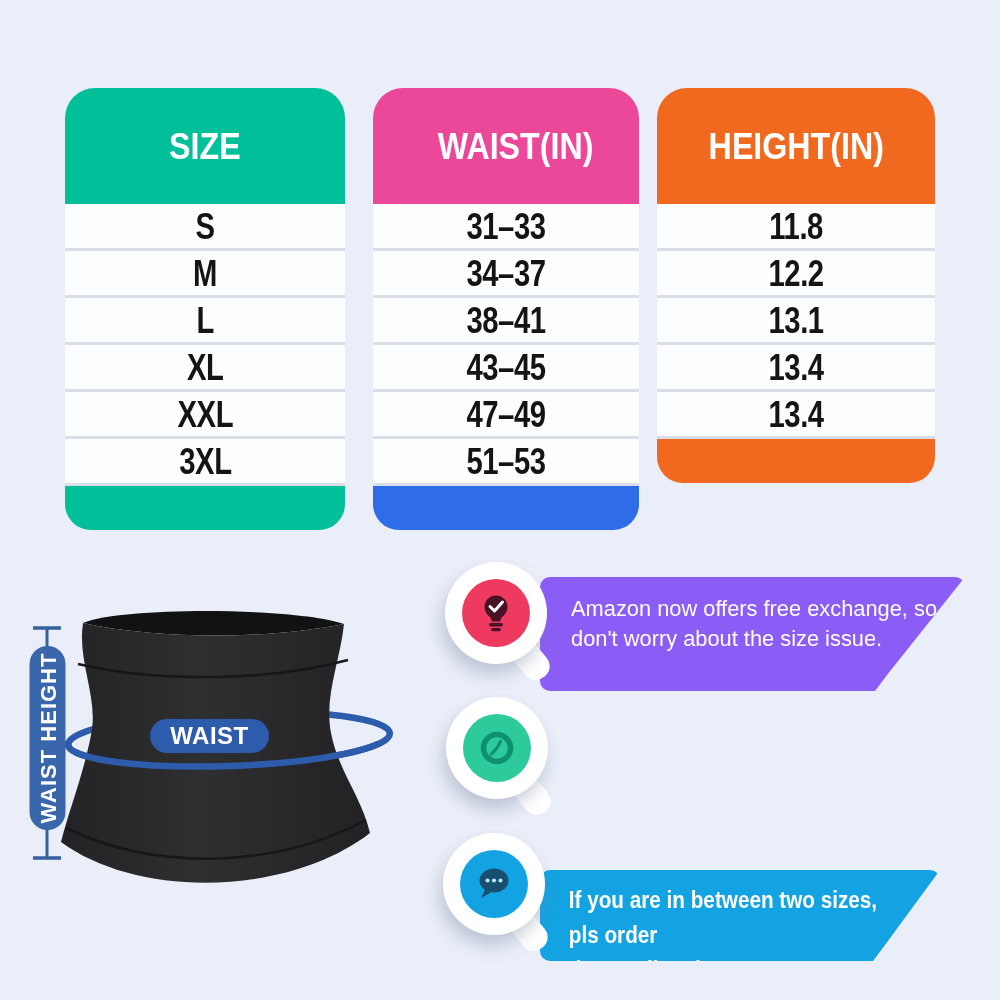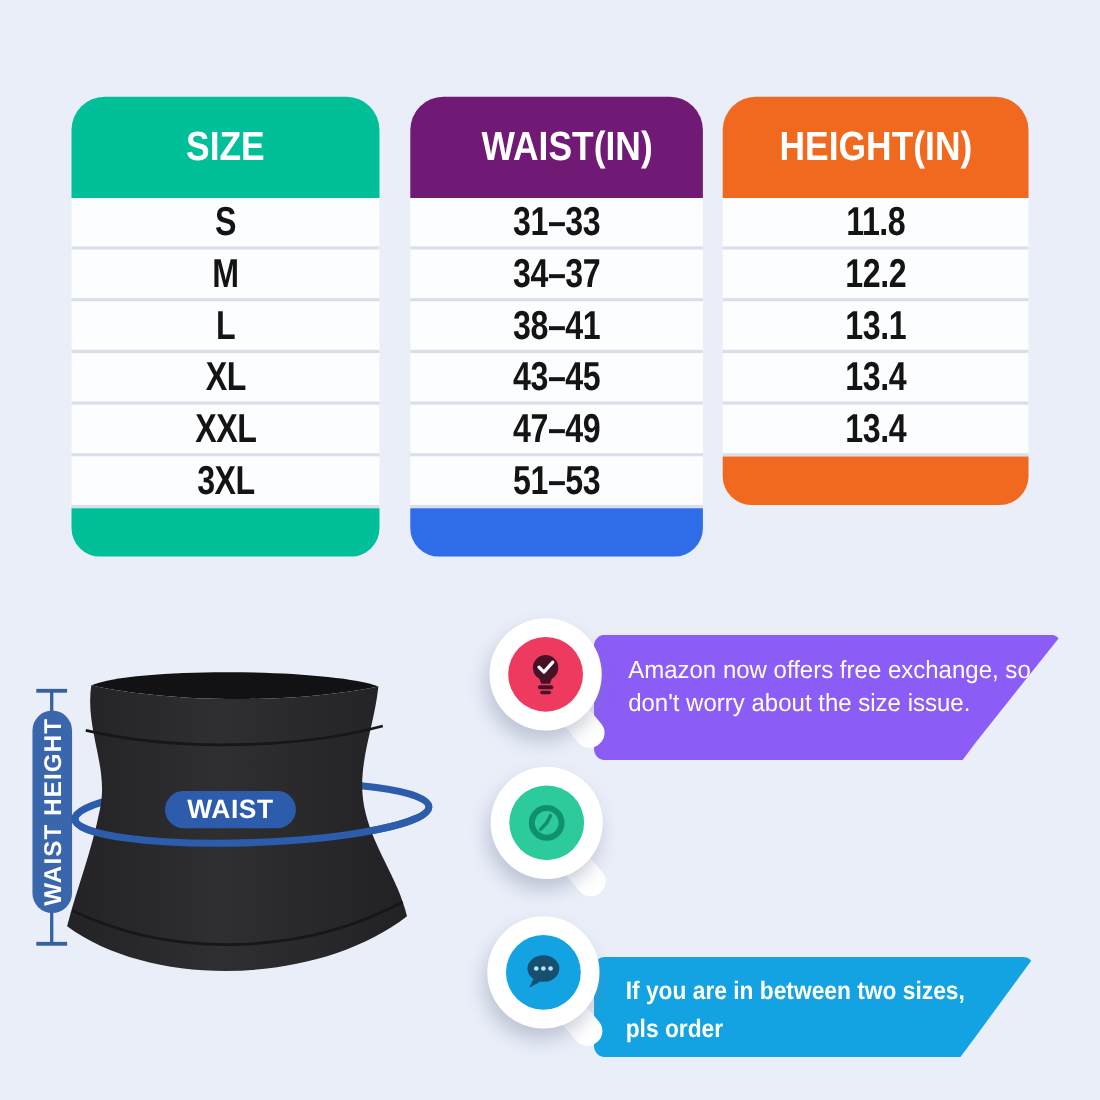--- a/index.html
+++ b/index.html
@@ -4,21 +4,21 @@
 <style>
   html,body{margin:0;padding:0;}
   body{font-family:"Liberation Sans", sans-serif;}
   .page{position:relative;width:1000px;height:1000px;background:#e9eef8;overflow:hidden;}
 
   
   .col{position:absolute;top:88px;}
   .col-size{left:65px;width:280px;}
   .col-waist{left:373px;width:266px;}
   .col-height{left:657px;width:278px;}
-  .col-header{height:92px;border-radius:30px 30px 0 0;display:flex;align-items:center;justify-content:center;
+  .col-header{height:116px;border-radius:30px 30px 0 0;display:flex;align-items:center;justify-content:center;
     color:#fff;font-size:35px;font-weight:700;}
   .col-header span{display:inline-block;transform:scale(.92,1.06);}
   .cell{height:47px;box-sizing:border-box;background:#fcfdff;border-bottom:3px solid #d9dee9;
     display:flex;align-items:center;justify-content:center;font-size:34px;font-weight:700;color:#141414;}
   .cell span{display:inline-block;transform:scale(.86,1.08);letter-spacing:-.5px;}
   .col-footer{height:44px;border-radius:0 0 26px 26px;}
 
   
   .diagram{position:absolute;left:10px;top:600px;}
 
@@ -68,21 +68,21 @@
     <div class="cell">
         <span>XXL</span>
       </div>
     <div class="cell">
         <span>3XL</span>
       </div>
     <div class="col-footer" style="background: rgb(0, 191, 153);"></div>
   </div>
 
   <div class="col col-waist">
-    <div class="col-header" style="background: #701a75; padding-left: 20px;">
+    <div class="col-header" style="background: #ec4899; padding-left: 20px;">
       <span>WAIST(IN)</span>
     </div>
     <div class="cell">
         <span>31–33</span>
       </div>
     <div class="cell">
         <span>34–37</span>
       </div>
     <div class="cell">
         <span>38–41</span>

